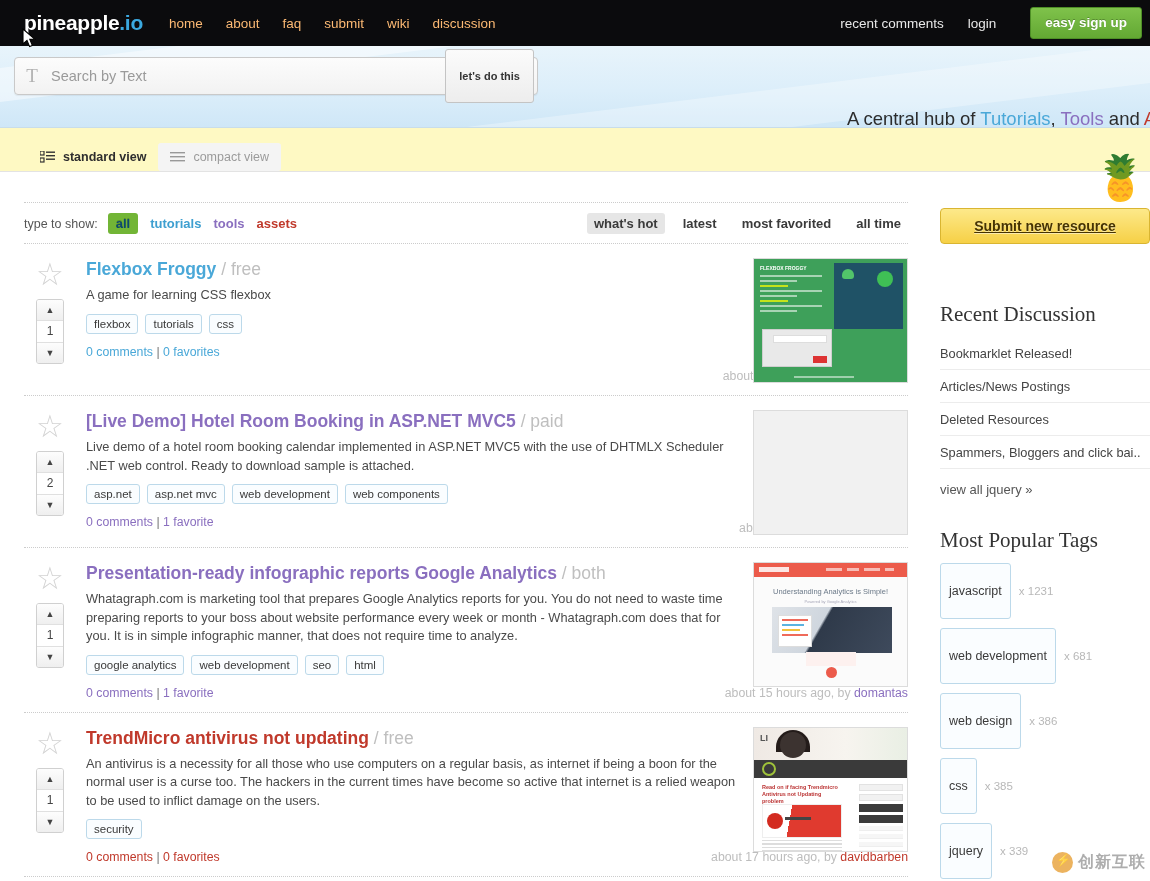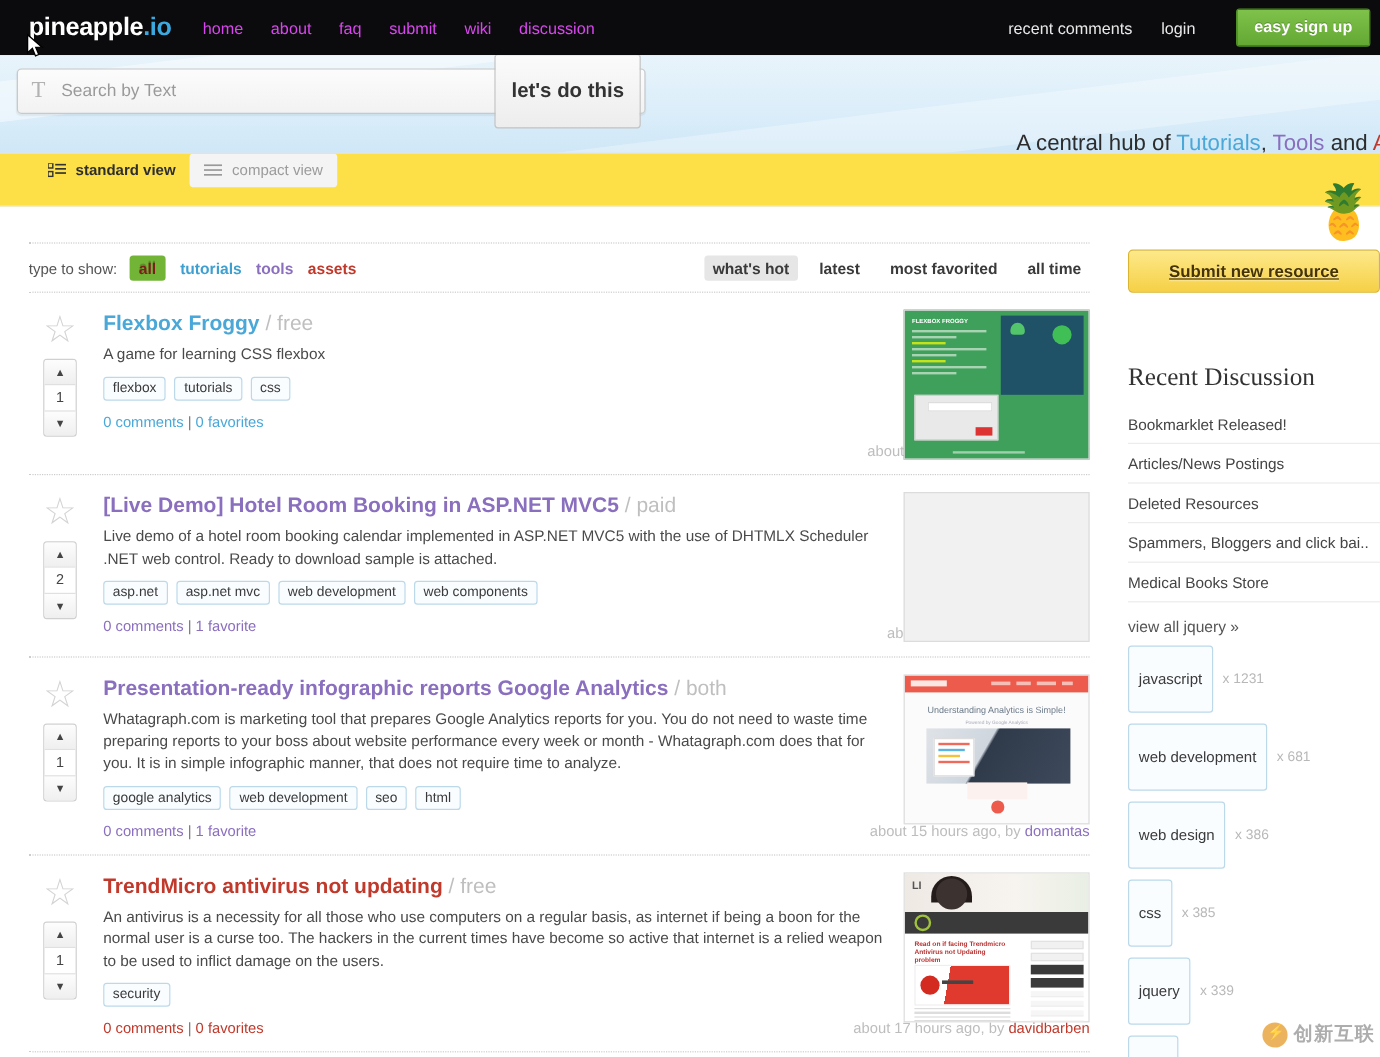--- a/index.html
+++ b/index.html
@@ -18,21 +18,21 @@
     display:flex; align-items:center; position:relative;
     overflow:hidden;
   }
   .brand {
     font-size:21px; font-weight:bold; letter-spacing:-0.3px;
     margin-left:24px; margin-right:26px; color:#fff;
   }
   .brand .io { color:#3ba9e0; }
   .navlinks { display:flex; align-items:center; gap:23px; }
   .navlinks a {
-    color:#d946ef; font-size:13.5px; text-decoration:none;
+    color:#fdba74; font-size:13.5px; text-decoration:none;
   }
   .navright {
     position:absolute; right:0; top:0; height:46px;
     display:flex; align-items:center; gap:24px; padding-right:16px;
   }
   .navright a { color:#e8e8e8; font-size:13.5px; text-decoration:none; }
   .signup {
     background:linear-gradient(#7fc24b,#63a833);
     border:1px solid #4e8f26;
     color:#fff !important; font-weight:bold; font-size:13.5px;
@@ -68,38 +68,38 @@
     width:34px; text-align:center; color:#b2b2b2;
     font-family:"Liberation Serif", serif; font-size:19px;
   }
   .searchbox input {
     flex:1; border:0; background:transparent; outline:none;
     font-family:"Liberation Sans", sans-serif; font-size:14.5px;
     color:#888; height:36px;
   }
   .searchbox input::placeholder { color:#9a9a9a; }
   .letsdo {
-    margin-right:3px; padding:20px 13px; font-size:17px; font-weight:bold;
+    margin-right:3px; padding:20px 13px; font-size:11px; font-weight:bold;
     color:#333; background:linear-gradient(#fbfbfb,#ededed);
     border:1px solid #c4c4c4; border-radius:3px; cursor:pointer;
     font-family:"Liberation Sans", sans-serif;
   }
   .tagline {
     position:absolute; right:-35px; top:58px; text-align:right;
     font-size:18.5px; color:#2c2c2c; line-height:30px; white-space:nowrap;
   }
   .tagline .tut { color:#4aa8d8; }
   .tagline .too { color:#8a6fbf; }
   .tagline .ass { color:#c0392b; }
 
   
   .viewbar {
-    height:44px; background:#fde047;
+    height:44px; background:#fef9c3;
     border-bottom:1px solid #e3e3e3;
-    display:flex; align-items:flex-start; padding-left:28px;
+    display:flex; align-items:flex-end; padding-left:28px;
   }
   .viewtab {
     display:flex; align-items:center; gap:8px;
     font-size:12.5px; padding:7px 12px; border-radius:3px; cursor:pointer;
   }
   .viewtab.active { color:#2e2e2e; font-weight:bold; }
   .viewtab.inactive { color:#9b9b9b; background:#f4f4f4; }
 
   
   .page { display:flex; }
@@ -109,21 +109,21 @@
   
   .filterbar {
     margin:30px 22px 0 24px; padding:10px 0 9px 0;
     border-top:1px dotted #cccccc; border-bottom:1px dotted #cccccc;
     display:flex; align-items:center;
   }
   .ftlabel { font-size:12.5px; color:#555; margin-right:10px; }
   .ftypes { display:flex; align-items:center; gap:12px; }
   .ftype { font-size:13px; font-weight:bold; cursor:pointer; }
   .ftype.all {
-    background:#72b536; color:#7f1d1d; padding:3px 8px; border-radius:3px;
+    background:#72b536; color:#0c4a6e; padding:3px 8px; border-radius:3px;
     text-shadow:0 -1px 0 rgba(0,0,0,.2);
   }
   .ftype.tutorials { color:#3e9fd0; }
   .ftype.tools { color:#8a6fbf; }
   .ftype.assets { color:#c0392b; }
   .sorts { margin-left:auto; display:flex; align-items:center; gap:11px; }
   .sort { font-size:13px; color:#3a3a3a; font-weight:bold; cursor:pointer; padding:3px 7px; border-radius:3px; }
   .sort.active { background:#e6e6e6; }
 
   
@@ -563,24 +563,24 @@
     <div class="pineapple">🍍</div>
 
     <a href="#" class="submitbtn">Submit new resource</a>
 
     <h2 class="sidehead">Recent Discussion</h2>
     <ul class="disc">
       <li>Bookmarklet Released!</li>
       <li>Articles/News Postings</li>
       <li>Deleted Resources</li>
       <li>Spammers, Bloggers and click bai..</li>
-      <li>Medical Books Store</li>
     </ul>
     <a href="#" class="viewall">view all jquery »</a>
 
+    <h2 class="sidehead tags">Most Popular Tags</h2>
     <div class="taglist">
       <div class="tagrow">
           <span class="tag">javascript</span>
           <span class="cnt">x 1231</span>
         </div>
       <div class="tagrow">
           <span class="tag">web development</span>
           <span class="cnt">x 681</span>
         </div>
       <div class="tagrow">

